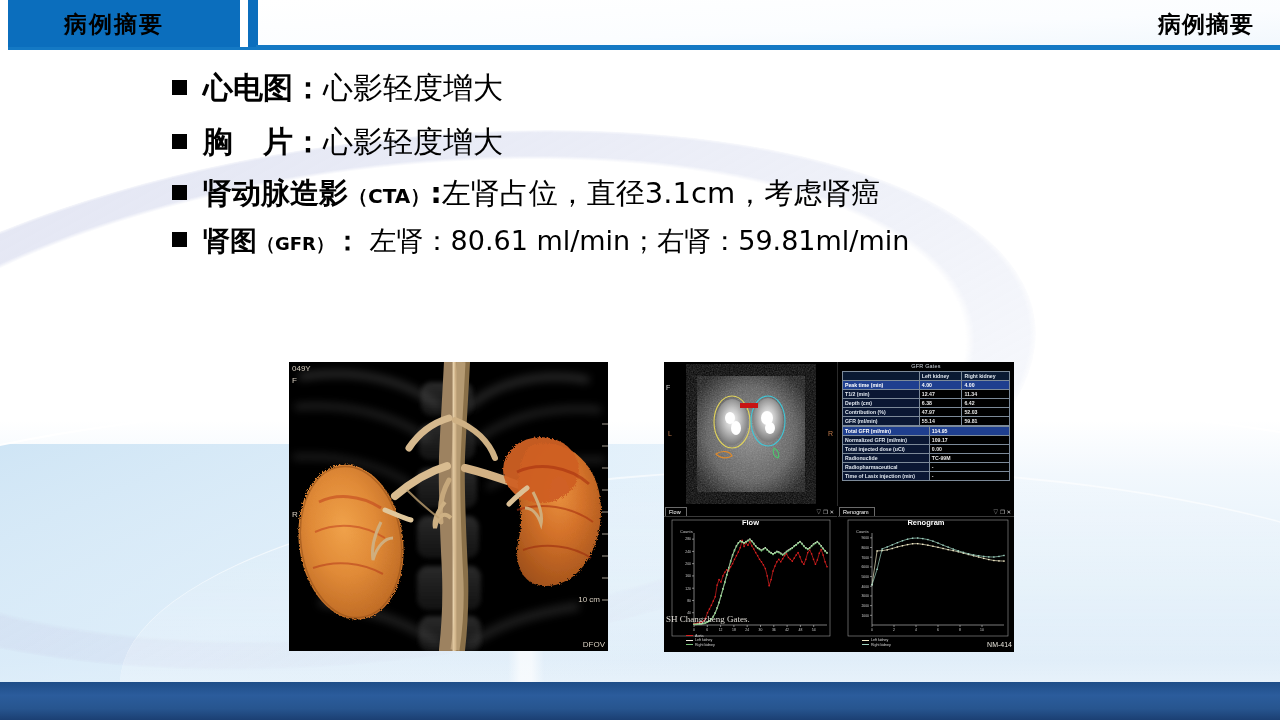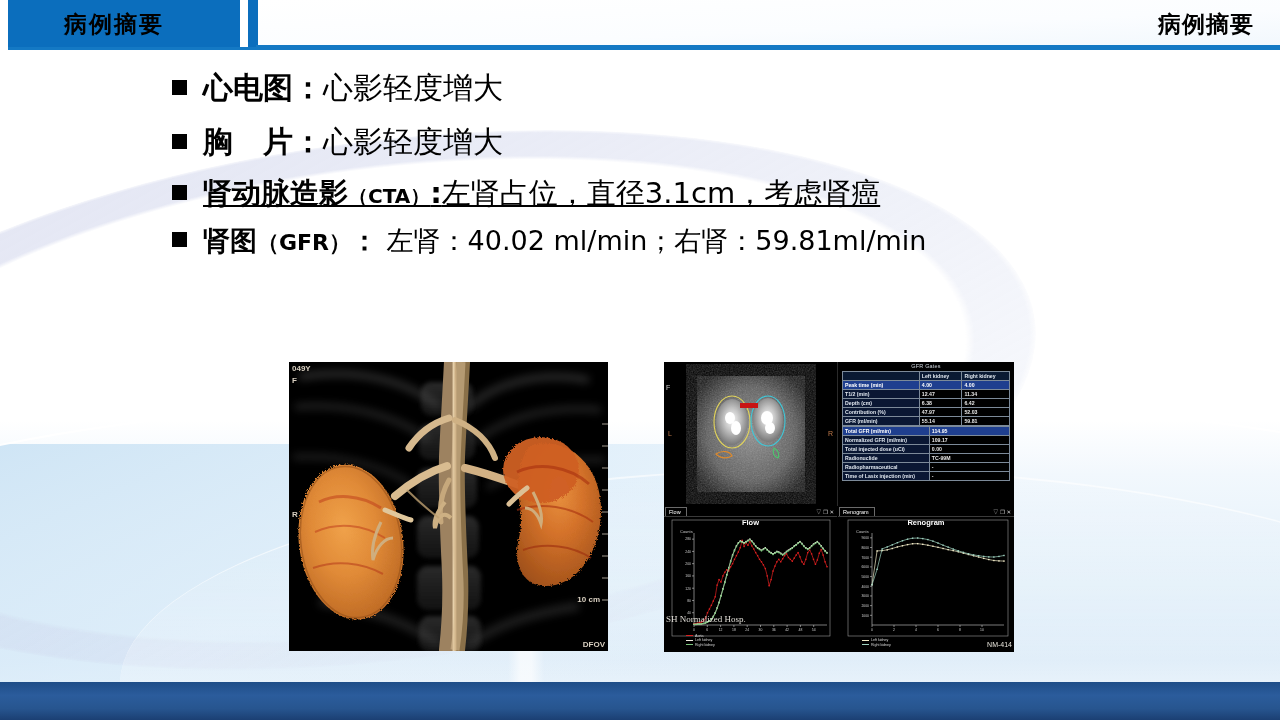--- a/index.html
+++ b/index.html
@@ -69,29 +69,29 @@
     background:linear-gradient(to bottom right,#ffffff 0%,#fbfdff 60%,#f2f8fd 100%);
   }
   .bullet-mark{
     display:inline-block;width:15px;height:15px;background:#000;
     margin-right:16px;flex:none;position:relative;top:-3px;
   }
   .zh{font-family:"DejaVu Sans","Liberation Sans",sans-serif;color:#000;}
   .lbl{font-weight:bold;}
   .b1{position:absolute;left:172px;top:68px;font-size:30px;}
   .b2{position:absolute;left:172px;top:122px;font-size:30px;}
-  .b3{position:absolute;left:172px;top:174px;font-size:29px;text-decoration:underline;}
+  .b3{position:absolute;left:172px;top:174px;font-size:29px;}
   .b4{position:absolute;left:172px;top:223px;font-size:27px;}
   .sm{font-size:20px;font-weight:bold;}
-  .sm2{font-size:22px;font-weight:bold;}
+  .sm2{font-size:18px;font-weight:bold;}
   .val{font-weight:normal;}
   
   .cta{
     position:absolute;left:289px;top:362px;width:319px;height:289px;
-    background:#a16207;overflow:hidden;z-index:7;font-weight:bold;
+    background:#a16207;overflow:hidden;z-index:7;
   }
   .cta svg{display:block;}
   .cta-lbl{position:absolute;color:#d8cfc0;font-size:8px;font-family:"Liberation Sans",sans-serif;}
   
   .nm{
     position:absolute;left:664px;top:362px;width:350px;height:290px;
     background:#000;z-index:7;overflow:hidden;
     font-family:"Liberation Sans",sans-serif;
   }
   .nm-pane{position:absolute;background:#000;}
@@ -165,21 +165,21 @@
 
 <div class="b2 zh">
   <span class="bullet-mark"></span><span class="lbl">胸　片</span><span class="lbl">：</span><span class="val">心影轻度增大</span>
 </div>
 
 <div class="b3 zh">
   <span class="bullet-mark"></span><span class="lbl">肾动脉造影</span><span class="sm">（CTA）</span><span class="lbl">:</span><span class="val">左肾占位，直径3.1cm，考虑肾癌</span>
 </div>
 
 <div class="b4 zh">
-  <span class="bullet-mark"></span><span class="lbl">肾图</span><span class="sm2">（GFR）</span><span class="lbl">：</span><span class="val"> 左肾：40.02 ml/min；右肾：59.81ml/min</span>
+  <span class="bullet-mark"></span><span class="lbl">肾图</span><span class="sm2">（GFR）</span><span class="lbl">：</span><span class="val"> 左肾：80.61 ml/min；右肾：59.81ml/min</span>
 </div>
 
 <div class="cta">
   <svg width="319" height="289" viewBox="0 0 319 289">
     <defs>
       <radialGradient id="kidL" cx="45%" cy="40%" r="70%">
         <stop offset="0%" stop-color="#f0a24a"></stop>
         <stop offset="45%" stop-color="#e08a37"></stop>
         <stop offset="100%" stop-color="#b5611f"></stop>
       </radialGradient>
@@ -651,21 +651,21 @@
         <rect x="146.87971014492754" y="38.79333333333332" width="1.4" height="1.4" fill="#7ec87e"></rect>
         <rect x="148.8072463768116" y="36.95333333333333" width="1.4" height="1.4" fill="#7ec87e"></rect>
         <rect x="150.73478260869564" y="35.72666666666666" width="1.4" height="1.4" fill="#7ec87e"></rect>
         <rect x="152.66231884057973" y="34.5" width="1.4" height="1.4" fill="#7ec87e"></rect>
         <rect x="154.58985507246376" y="36.34" width="1.4" height="1.4" fill="#7ec87e"></rect>
         <rect x="156.51739130434783" y="38.79333333333332" width="1.4" height="1.4" fill="#7ec87e"></rect>
         <rect x="158.4449275362319" y="41.24666666666667" width="1.4" height="1.4" fill="#7ec87e"></rect>
         <rect x="160.37246376811595" y="43.69999999999999" width="1.4" height="1.4" fill="#7ec87e"></rect>
         <rect x="162.3" y="45.53999999999999" width="1.4" height="1.4" fill="#7ec87e"></rect>
       </svg>
-    <div class="watermark">SH Normalized Hosp.</div>
+    <div class="watermark">SH Changzheng Gates.</div>
     <div class="legend" id="flowLegend" style="left:22px;bottom:5px;">
         <div><i style="background:#e02020"></i>Aorta</div>
         <div><i style="background:#f0ece0"></i>Left kidney</div>
         <div><i style="background:#7ec87e"></i>Right kidney</div>
       </div>
   </div>
 
   <div class="nm-pane nm-reno">
     <div class="winbar">
       <span class="wintab">Renogram</span>

